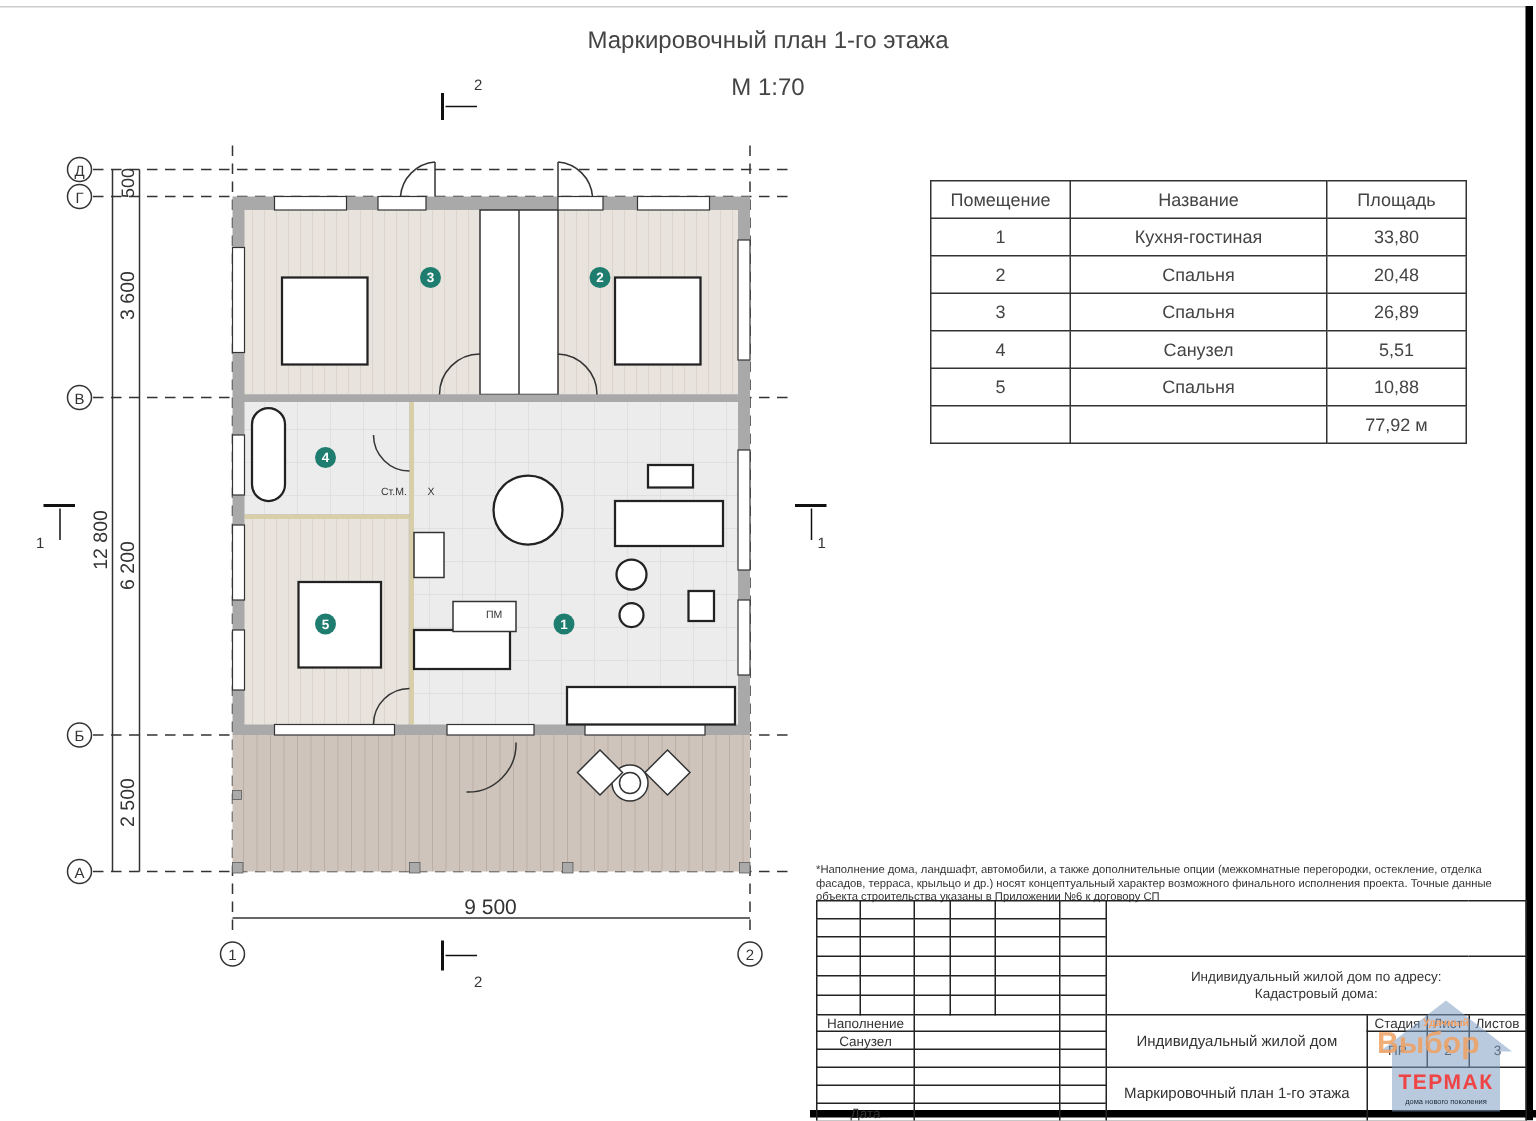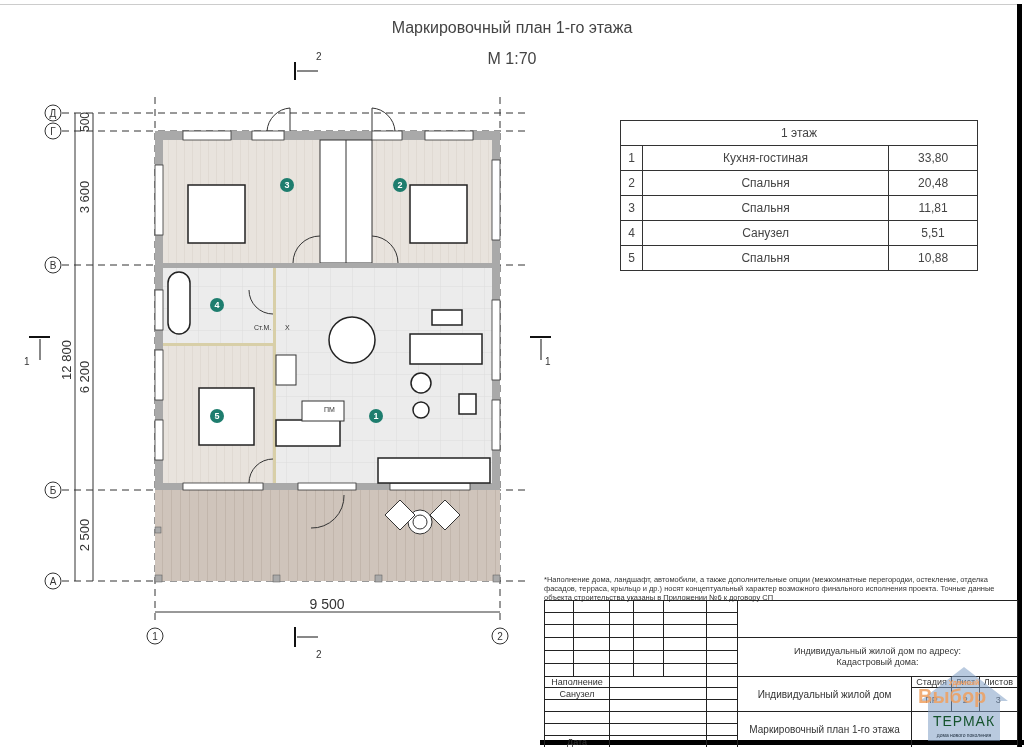--- a/index.html
+++ b/index.html
@@ -195,47 +195,54 @@
     <text x="287" y="188">3</text>
       <text x="400" y="188">2</text>
     <text x="217" y="308">4</text>
       <text x="217" y="419">5</text>
     <text x="376" y="419">1</text>
   </g>
 </svg>
 
 <table class="tbl">
   <tbody>
-      <tr>
-        <td colspan="3">1 этаж</td>
-      </tr>
+  <tr>
+    <td style="width:92px">Помещение</td>
+    <td>Название</td>
+    <td style="width:92px">Площадь</td>
+  </tr>
   <tr>
         <td>1</td>
         <td>Кухня-гостиная</td>
         <td>33,80</td>
       </tr>
   <tr>
         <td>2</td>
         <td>Спальня</td>
         <td>20,48</td>
       </tr>
   <tr>
         <td>3</td>
         <td>Спальня</td>
-        <td>11,81</td>
+        <td>26,89</td>
       </tr>
   <tr>
         <td>4</td>
         <td>Санузел</td>
         <td>5,51</td>
       </tr>
   <tr>
         <td>5</td>
         <td>Спальня</td>
         <td>10,88</td>
+      </tr>
+  <tr>
+        <td></td>
+        <td></td>
+        <td>77,92 м</td>
       </tr>
 </tbody>
   </table>
 
 <div class="note">*Наполнение дома, ландшафт, автомобили, а также дополнительные опции (межкомнатные перегородки, остекление, отделка фасадов, терраса, крыльцо и др.) носят концептуальный характер возможного финального исполнения проекта. Точные данные объекта строительства указаны в Приложении №6 к договору СП</div>
 
 <div class="stamp">
   <table>
     <tbody>
         <tr style="height:12px">
@@ -330,15 +337,15 @@
   </tbody>
     </table>
 </div>
 
 <div class="logo">
   <svg width="92" height="78" style="position:absolute;left:0;top:0;">
     <path d="M46 2 L90 36 L82 36 L82 76 L10 76 L10 36 L2 36 Z" fill="#7f9ec4" opacity="0.55"></path>
   </svg>
   <div style="position:absolute;left:0;top:14px;width:92px;text-align:center;font-size:7px;color:#f5a060;font-weight:bold;">Удачный</div>
   <div style="position:absolute;left:0;top:20px;width:92px;text-align:left;font-size:20px;color:#f0a060;font-weight:bold;opacity:0.85;">Выбор</div>
-  <div style="position:absolute;left:0;top:48px;width:92px;text-align:center;font-size:14px;color:#14532d;font-weight:normal;letter-spacing:1px;">ТЕРМАК</div>
+  <div style="position:absolute;left:0;top:48px;width:92px;text-align:center;font-size:14px;color:#ef4444;font-weight:bold;letter-spacing:1px;">ТЕРМАК</div>
   <div style="position:absolute;left:0;top:67px;width:92px;text-align:center;font-size:5px;color:#1a2a3a;">дома нового поколения</div>
 </div>
 
 </body></html>

